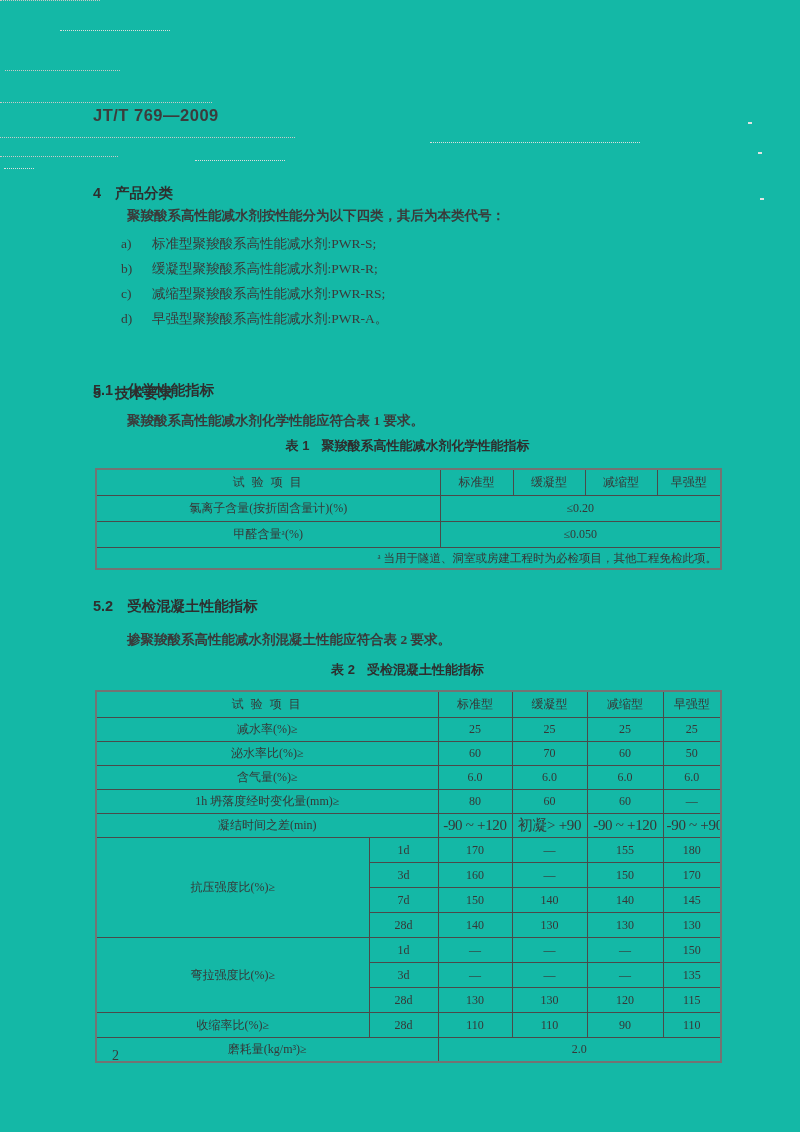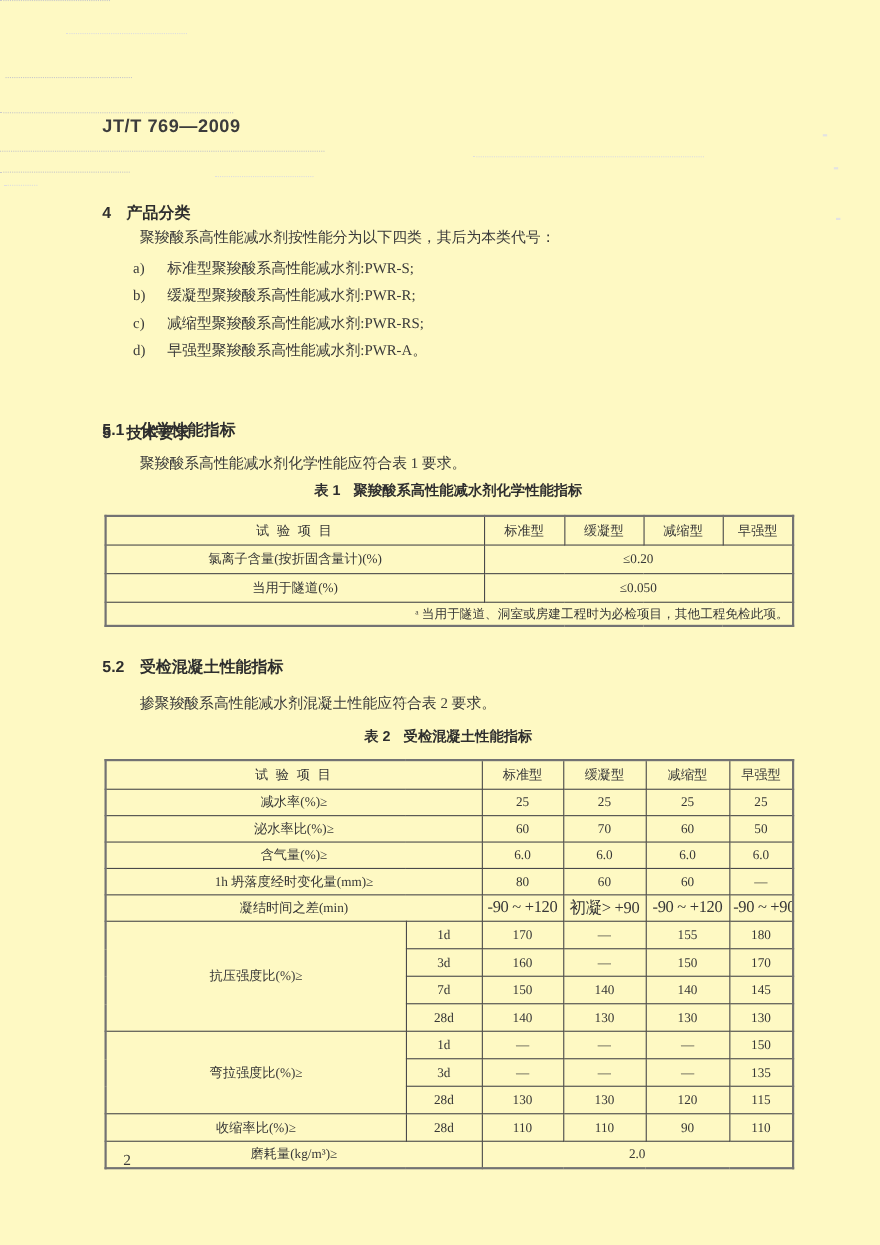--- a/index.html
+++ b/index.html
@@ -1,19 +1,19 @@
 <!DOCTYPE html>
 <html><head>
 <meta charset="utf-8">
 <style>
   html,body{margin:0;padding:0;background:#ffffff;}
   .page{
     position:relative;
     width:800px;height:1132px;
-    background:#fef9c3;
+    background:#14b8a6;
     font-family:"Liberation Serif","DejaVu Serif",serif;
     color:#333;
     overflow:hidden;
   }
   
   .noise{position:absolute;border-top:1px dotted #c9c9c9;height:0;}
   .noise.faint{border-top-color:#dedede;}
   .spot{position:absolute;background:#e3e3e3;width:4px;height:2px;}
 
   .doc-header{
@@ -22,21 +22,21 @@
     font-size:16.5px;font-weight:bold;letter-spacing:.5px;color:#3c3c3c;
   }
   .heading{
     position:absolute;left:93px;
     font-family:"Liberation Sans","DejaVu Sans",sans-serif;
     font-size:14.5px;font-weight:bold;color:#2e2e2e;white-space:nowrap;
   }
   .heading .num{margin-right:14px;}
   .para{
     position:absolute;left:127px;
-    font-size:13.5px;color:#3a3a3a;white-space:nowrap;
+    font-size:13.5px;color:#3a3a3a;white-space:nowrap;font-weight:bold;
   }
   .list{position:absolute;left:121px;top:231px;font-size:13.5px;color:#3a3a3a;}
   .list .li{display:flex;height:25px;line-height:25px;}
   .list .marker{width:31px;}
   .tbl-caption{
     position:absolute;left:95px;width:625px;text-align:center;
     font-family:"Liberation Sans","DejaVu Sans",sans-serif;
     font-size:13px;font-weight:bold;color:#2e2e2e;
   }
   .tbl-caption .cap-num{margin-right:12px;}
@@ -137,21 +137,21 @@
       <th>标准型</th>
       <th>缓凝型</th>
       <th>减缩型</th>
       <th>早强型</th>
     </tr>
     <tr class="data">
       <td>氯离子含量(按折固含量计)(%)</td>
       <td colspan="4">≤0.20</td>
     </tr>
     <tr class="data">
-      <td>当用于隧道(%)</td>
+      <td>甲醛含量ᵃ(%)</td>
       <td colspan="4">≤0.050</td>
     </tr>
     <tr class="fn">
       <td colspan="5">ᵃ 当用于隧道、洞室或房建工程时为必检项目，其他工程免检此项。</td>
     </tr>
   </tbody>
     </table>
 
   <div class="heading" style="top:597px;">
     <span class="num">5.2</span><span>受检混凝土性能指标</span>

